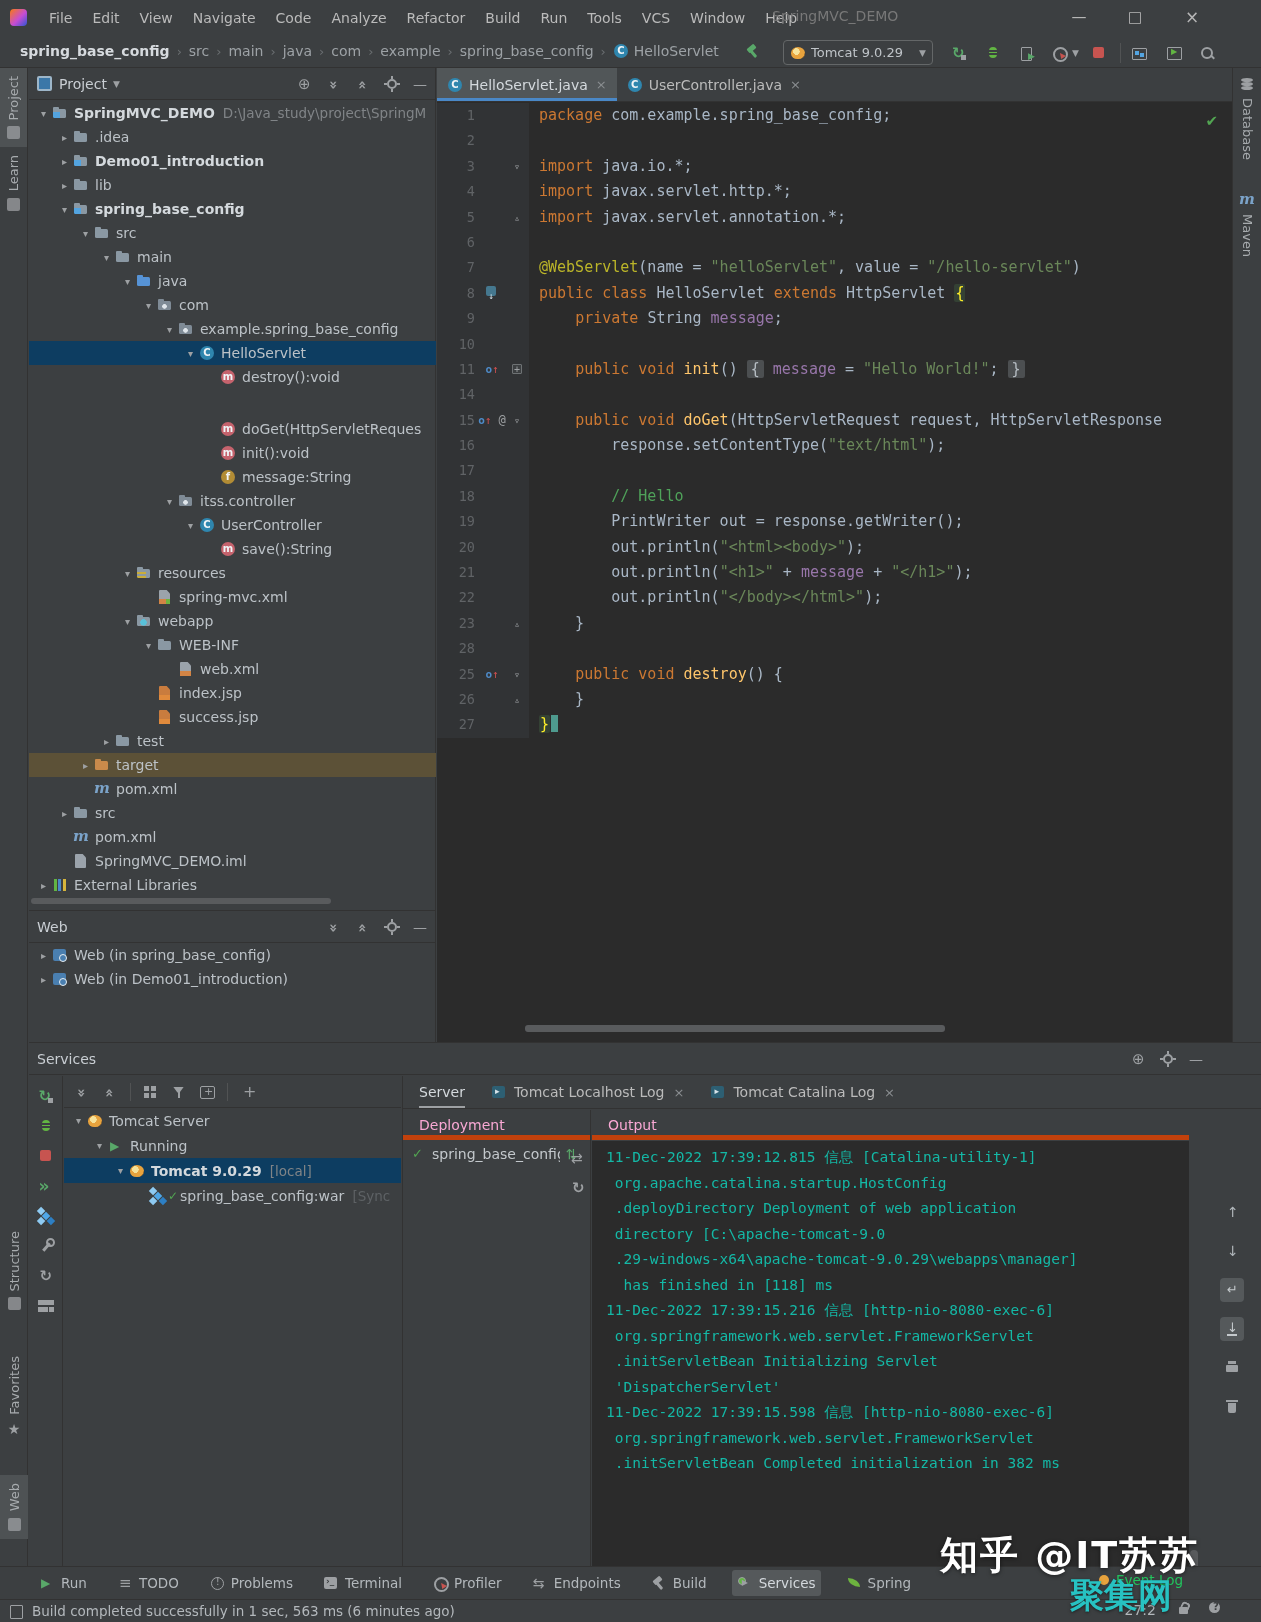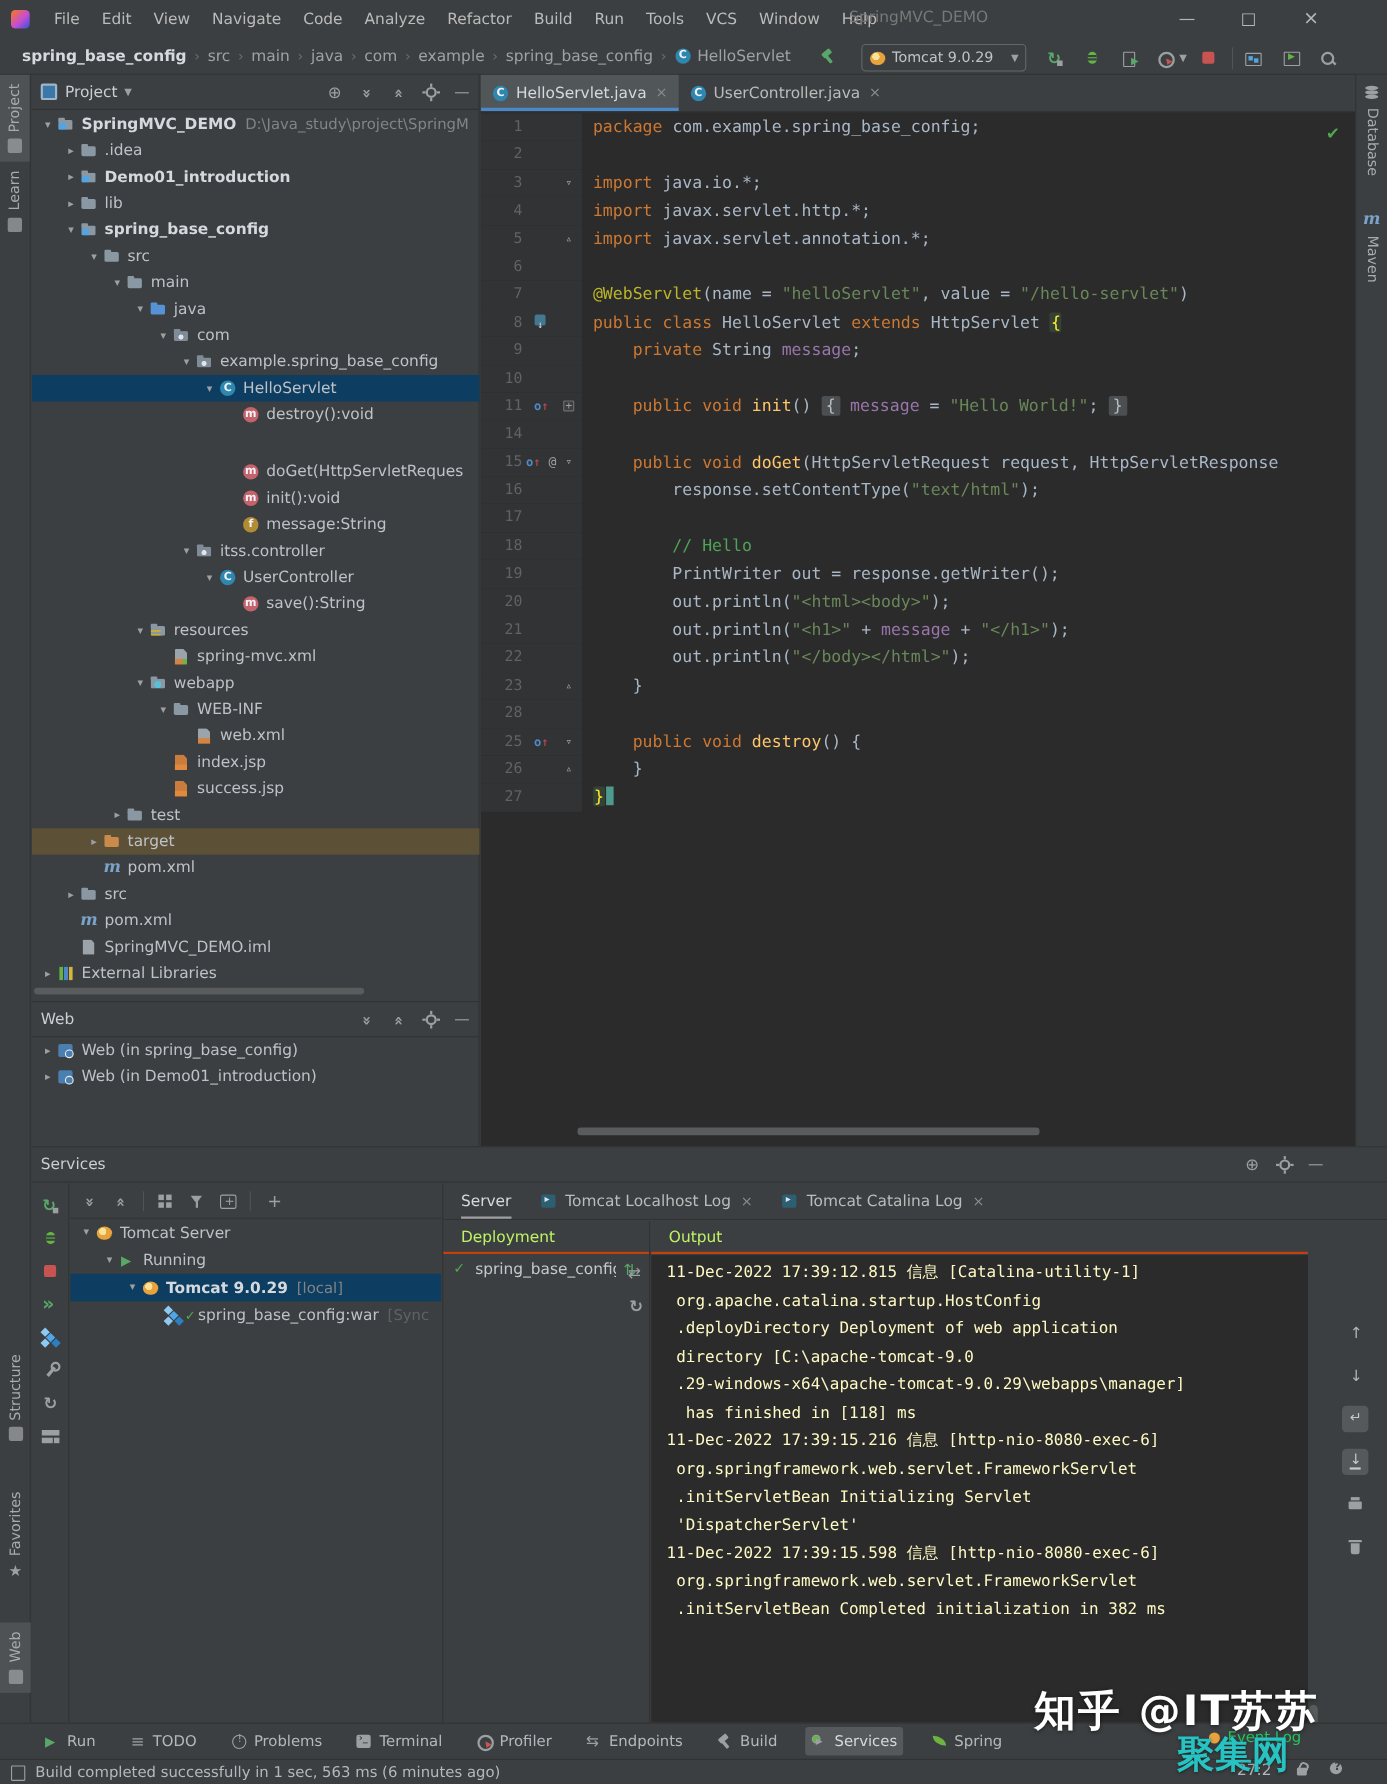--- a/index.html
+++ b/index.html
@@ -202,29 +202,29 @@
   #svc-tree-col{position:absolute;left:35px;top:33px;width:337px;height:490px}
   #svc-tree-toolbar{display:flex;align-items:center;gap:12px;height:32px;padding-left:10px;border-bottom:1px solid #323232}
   .svc-sep{width:1px;height:18px;background:#515354}
   #services-tree .tree-row{height:25px}
   #svc-right{position:absolute;left:373px;top:33px;width:859px;height:490px;border-left:1px solid #323232}
   #svc-tabs{display:flex;align-items:center;height:33px;border-bottom:1px solid #323232;padding-left:16px;gap:26px}
   .svc-tab{display:flex;align-items:center;gap:7px;color:#bbb;font-size:14px;height:32px}
   .svc-tab.active{box-shadow:inset 0 -2px 0 #9da0a3;color:#d4d9dd}
   #svc-columns{position:absolute;left:0;top:34px;width:859px;height:456px}
   #deploy-col{position:absolute;left:0;top:0;width:188px;height:456px;border-right:1px solid #323232}
-  .col-header{height:30px;line-height:30px;padding-left:16px;color:#bef264;border-bottom:2px solid #c2410c;font-size:14px}
+  .col-header{height:30px;line-height:30px;padding-left:16px;color:#f9a8d4;border-bottom:5px solid #c2410c;font-size:14px}
   #deploy-row{display:flex;align-items:center;gap:5px;height:28px;padding-left:8px;color:#c3c8cc;overflow:hidden;white-space:nowrap}
   #deploy-row .lbl{overflow:hidden;max-width:128px}
   #deploy-side{position:absolute;right:4px;top:40px;display:flex;flex-direction:column;gap:14px;align-items:center}
   #output-col{position:absolute;left:189px;top:0;width:597px;height:456px}
   #log-area{position:absolute;left:0;top:31px;width:597px;height:425px;background:#2b2b2b;overflow:hidden;
             font-family:"DejaVu Sans Mono","Liberation Mono",monospace;font-size:14.5px;padding:4px 0 0 14px}
   .log-line{height:25.5px;line-height:25.5px;white-space:pre}
-  .err{color:#fef9c3}.out{color:#bcbcbc}
+  .err{color:#14b8a6}.out{color:#bcbcbc}
   #out-scrollbar{position:absolute;left:787px;top:440px;width:8px;height:46px;background:#595b5d;border-radius:4px}
   #out-icons{position:absolute;right:18px;top:90px;display:flex;flex-direction:column;gap:15px;align-items:center}
   .outbtn{width:24px;height:24px;display:flex;align-items:center;justify-content:center;border-radius:4px}
   .outbtn.active{background:#55595b}
   
   #statusbar{position:absolute;left:0;top:1566px;width:1261px;height:33px;background:#3c3f41;border-top:1px solid #323232;display:flex;align-items:center;padding-left:34px;gap:20px}
   .st-item{display:flex;align-items:center;gap:6px;color:#b3b8bc;font-size:13.5px;height:26px;padding:0 5px}
   .st-item.active{background:#55595b;border-radius:3px;color:#d4d9dd}
   #event-log{position:absolute;right:78px;top:1572px;display:flex;align-items:flex-start;gap:4px;color:#22c55e;font-size:13.5px}
   #messagebar{position:absolute;left:0;top:1599px;width:1261px;height:23px;background:#3c3f41;border-top:1px solid #323232;display:flex;align-items:center;padding-left:8px;gap:8px;color:#b3b8bc;font-size:13.5px}

